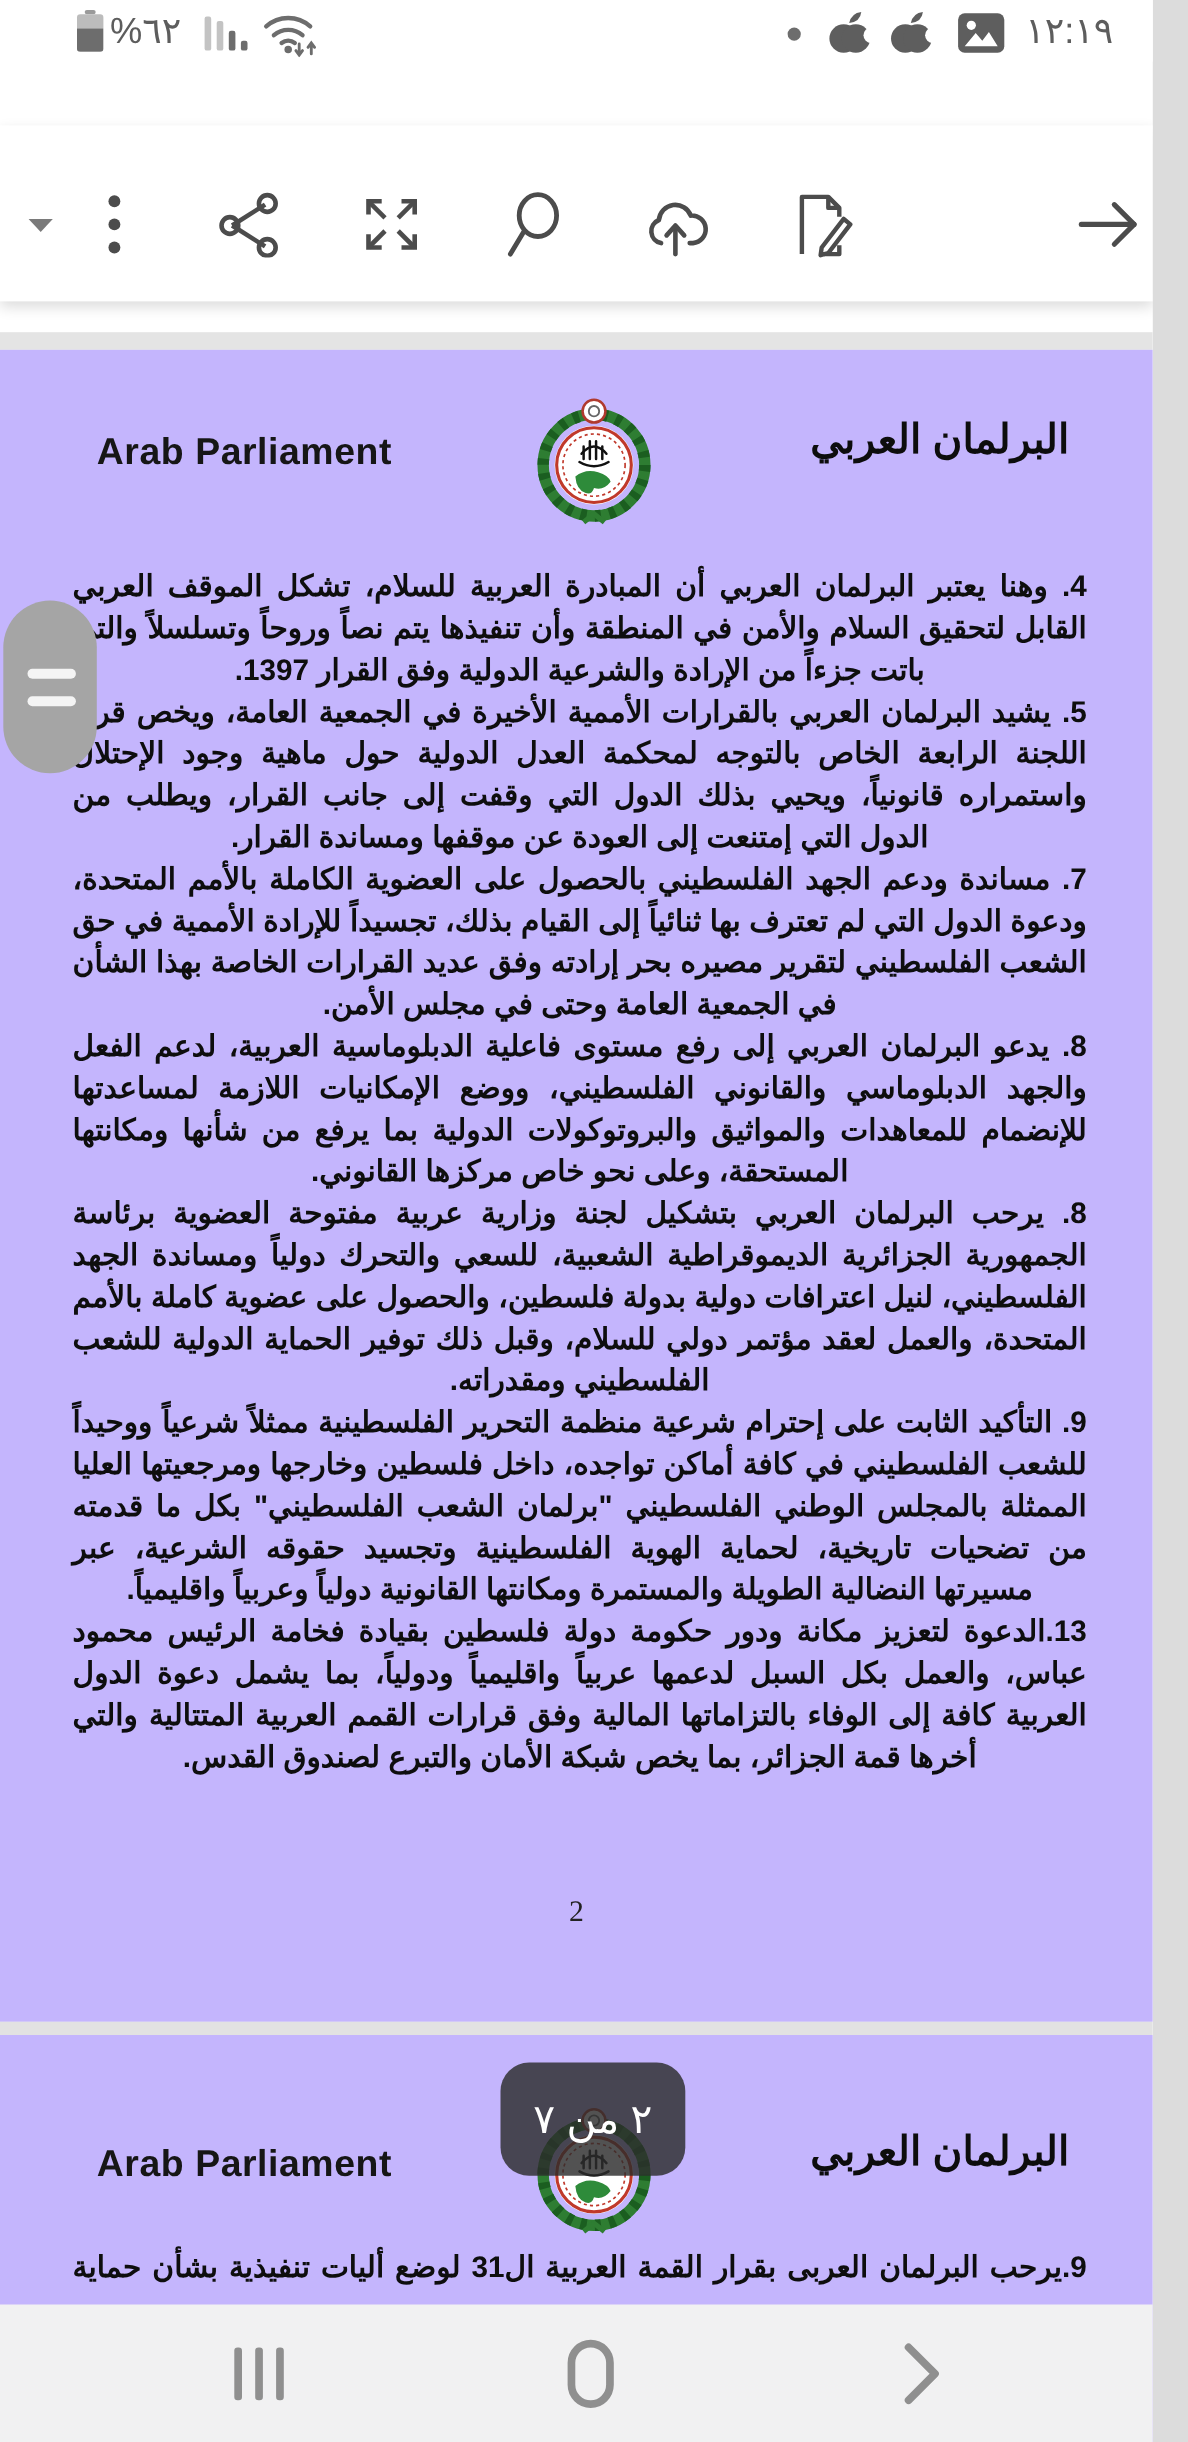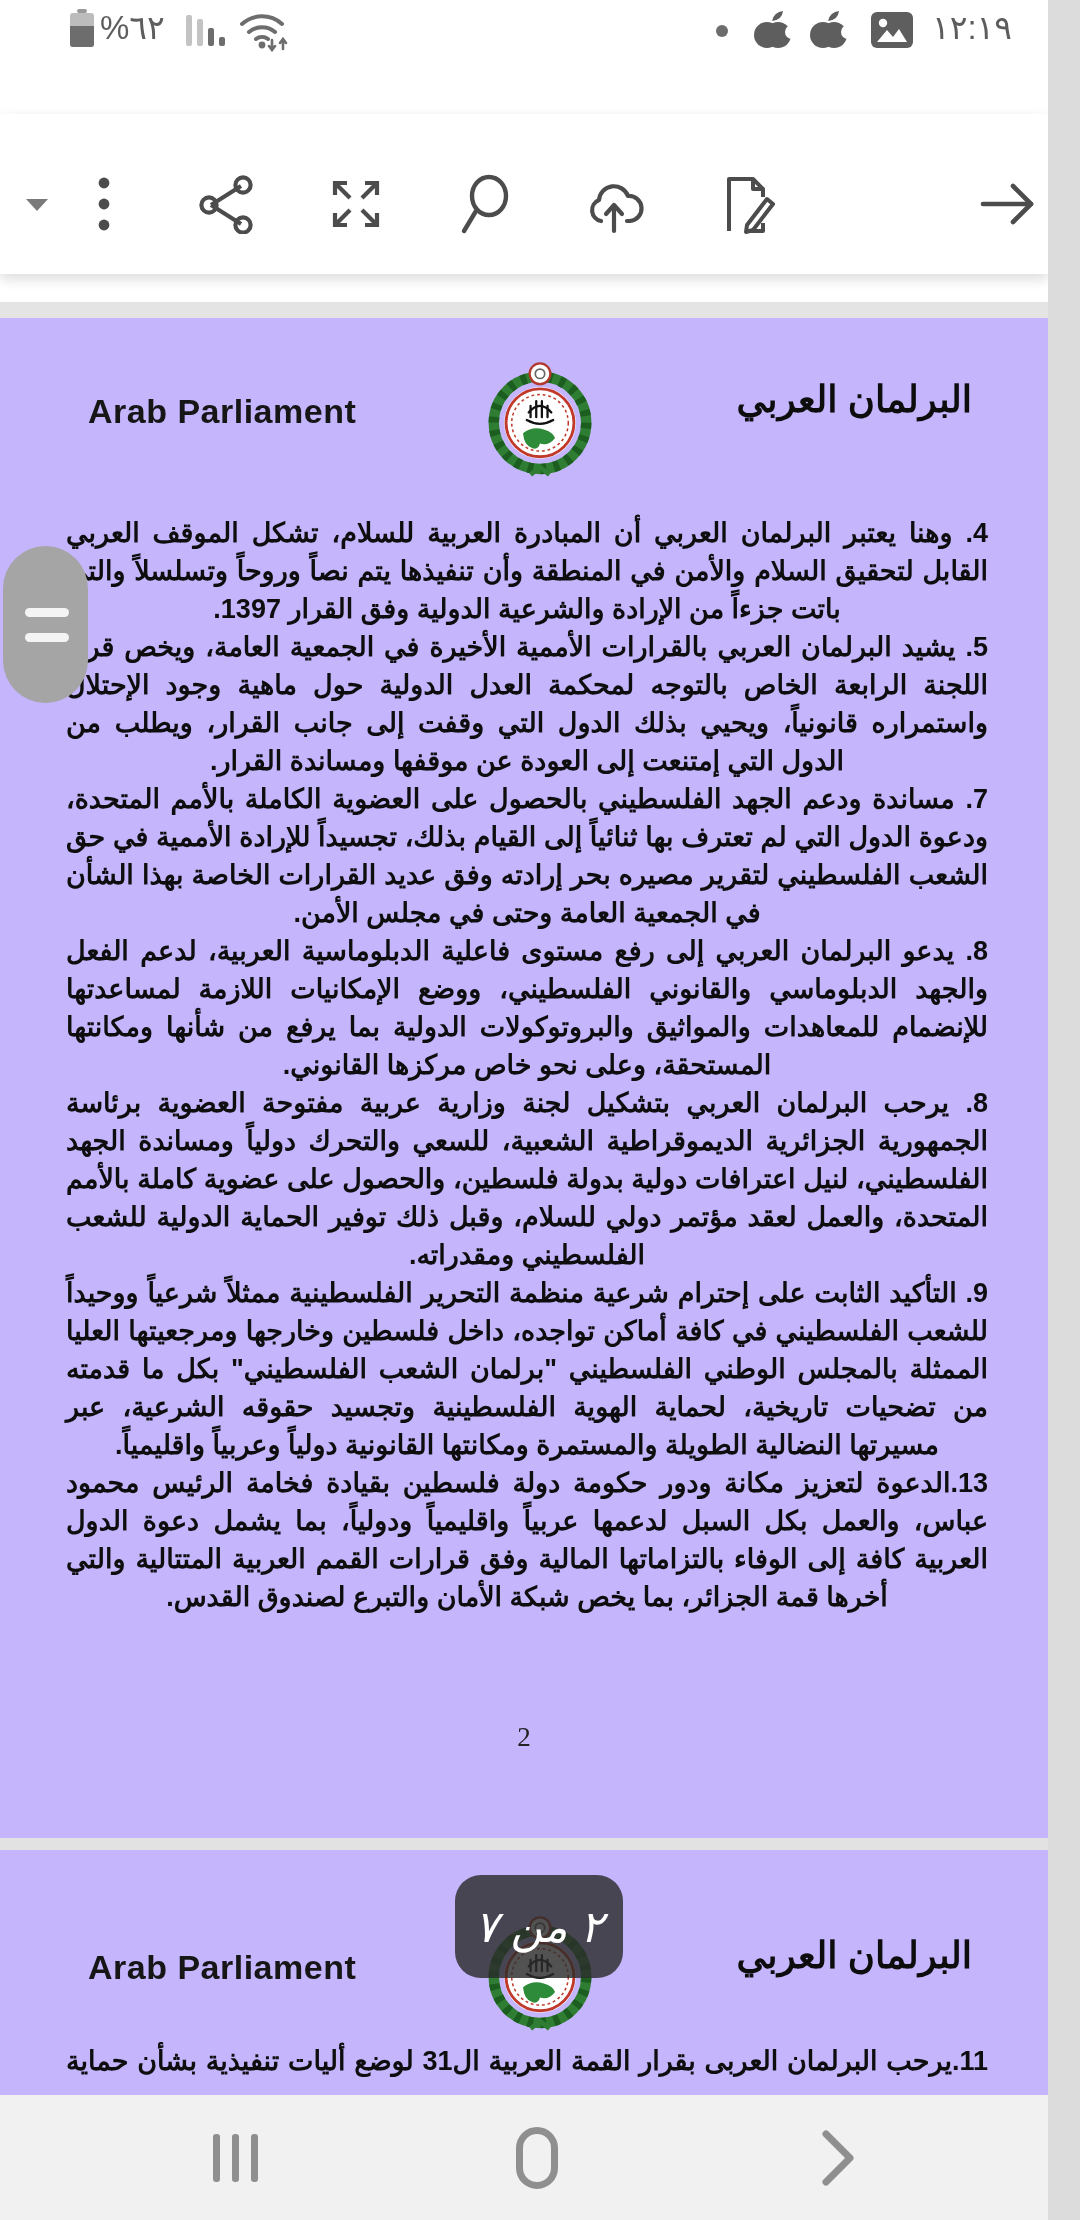--- a/index.html
+++ b/index.html
@@ -60,21 +60,21 @@
   .doc-item{font-size:27px;line-height:38px;font-weight:700;color:#0e0e0e;
             text-align:justify;text-align-last:center;margin:0;}
   .page-num{position:absolute;top:1404px;left:0;width:100%;text-align:center;
             font-family:"Liberation Serif",serif;font-size:27px;color:#222;}
   .p3-line{position:absolute;left:66px;right:60px;top:192px;direction:rtl;font-size:27px;line-height:38px;
            font-weight:700;color:#0e0e0e;text-align:justify;text-align-last:justify;white-space:nowrap;overflow:hidden;}
 
   
   .toast{position:absolute;left:455px;top:1875px;width:168px;height:103px;border-radius:26px;
          background:rgba(44,44,44,0.82);display:flex;align-items:center;justify-content:center;}
-  .toast .tx{color:#fff;font-size:44px;direction:rtl;font-style:italic;}
+  .toast .tx{color:#fff;font-size:37px;direction:rtl;}
 
   
   .scroll-handle{position:absolute;left:3px;top:546px;width:85px;height:157px;border-radius:43px;
                  background:#a5a5a5;}
   .scroll-handle .bar{position:absolute;left:22px;width:44px;height:9px;border-radius:5px;background:#f4f4f4;}
   .scroll-handle .bar.b1{top:62px;}
   .scroll-handle .bar.b2{top:87px;}
 
   
   .navbar{position:absolute;top:2095px;left:0;width:100%;height:125px;background:#f1f1f2;}
@@ -281,21 +281,21 @@
           <path d="M50 55 v12 M56 50 v17 M62 50 v17 M68 55 v12"></path>
           <path d="M46 70 q14 8 28 0"></path>
         </g>
         <path d="M42 84 q10 -8 22 -4 q10 3 12 9 q-7 9 -16 6 q-2 7 -8 5 q-9 -3 -10 -16 z" fill="#2e8b3a"></path>
         <circle cx="60" cy="21" r="11" fill="#ffffff" stroke="#b03a2e" stroke-width="2.4"></circle>
         <circle cx="60" cy="21" r="5" fill="none" stroke="#666" stroke-width="1.8"></circle>
       </svg>
     </div>
     <div class="hdr-en" style="top:98px;">Arab Parliament</div>
     <div class="hdr-ar" style="top:84px;">البرلمان العربي</div>
-    <div class="p3-line">11.يرحب البرلمان العربى بقرار القمة العربية ال31 لوضع أليات تنفيذية بشأن حماية</div>
+    <div class="p3-line">9.يرحب البرلمان العربى بقرار القمة العربية ال31 لوضع أليات تنفيذية بشأن حماية</div>
   </div>
 
   <div class="toast">
     <span class="tx">٢ من ٧</span>
   </div>
 
   <div class="scroll-handle">
     <span class="bar b1"></span>
       <span class="bar b2"></span>
   </div>

